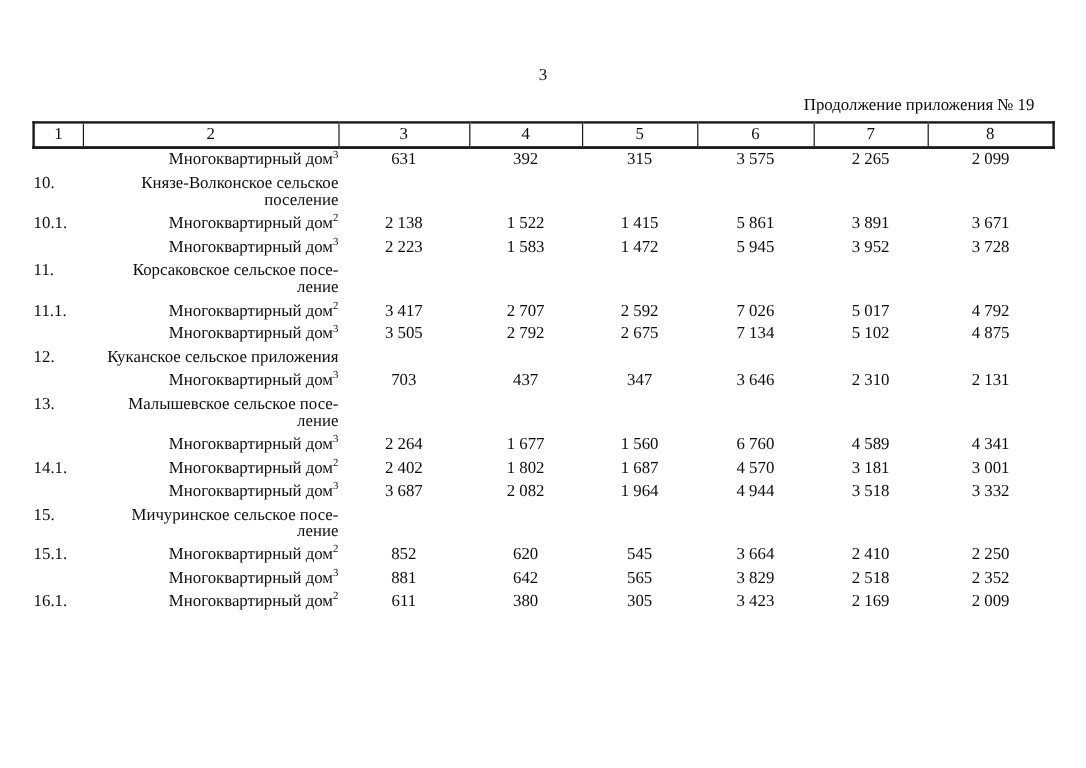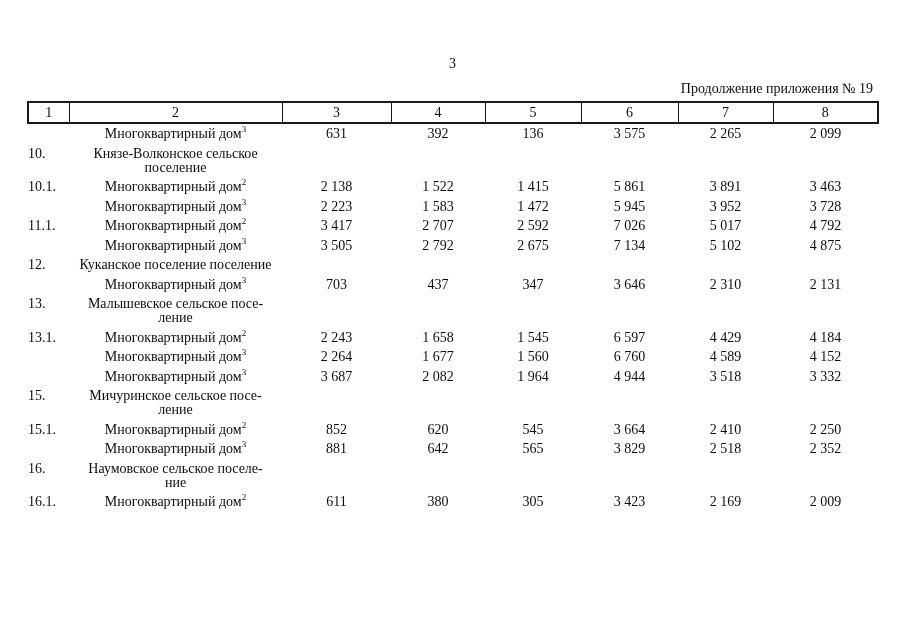--- a/index.html
+++ b/index.html
@@ -20,21 +20,21 @@
   .page-number {
     position: absolute;
     top: 56px;
     left: 0;
     right: 0;
     text-align: center;
   }
   .continuation {
     position: absolute;
     top: 81px;
-    right: 32px;
+    right: 43px;
     text-align: right;
   }
   table.doc-table {
     position: absolute;
     top: 101px;
     left: 27px;
     width: 850px;
     border-collapse: collapse;
     table-layout: fixed;
     font-size: 14px;
@@ -52,21 +52,21 @@
   table.doc-table thead td:last-child  { border-right: 2px solid #1a1a1a; }
   table.doc-table tbody td {
     border: none;
     vertical-align: top;
     padding: 3px 0 2.5px 0;
     line-height: 14px;
   }
   td.c-num {
   }
   td.c-label {
-    text-align: center;
+    text-align: right;
     white-space: pre-line;
     font-family: Liberation Serif, serif;
   }
   td.c-val {
     text-align: center;
   }
   sup {
     font-size: 9px;
     line-height: 0;
     vertical-align: super;
@@ -103,21 +103,21 @@
           <td>7</td>
           <td>8</td>
         </tr>
     </thead>
     <tbody id="body-rows">
         <tr>
           <td class="c-num"></td>
           <td class="c-label"><span>Многоквартирный дом</span><sup>3</sup></td>
           <td class="c-val">631</td>
           <td class="c-val">392</td>
-          <td class="c-val">136</td>
+          <td class="c-val">315</td>
           <td class="c-val">3 575</td>
           <td class="c-val">2 265</td>
           <td class="c-val">2 099</td>
         </tr>
         <tr>
           <td class="c-num">10.</td>
           <td class="c-label"><span>Князе-Волконское сельское
 поселение</span></td>
           <td class="c-val"></td>
           <td class="c-val"></td>
@@ -127,33 +127,44 @@
           <td class="c-val"></td>
         </tr>
         <tr>
           <td class="c-num">10.1.</td>
           <td class="c-label"><span>Многоквартирный дом</span><sup>2</sup></td>
           <td class="c-val">2 138</td>
           <td class="c-val">1 522</td>
           <td class="c-val">1 415</td>
           <td class="c-val">5 861</td>
           <td class="c-val">3 891</td>
-          <td class="c-val">3 463</td>
+          <td class="c-val">3 671</td>
         </tr>
         <tr>
           <td class="c-num"></td>
           <td class="c-label"><span>Многоквартирный дом</span><sup>3</sup></td>
           <td class="c-val">2 223</td>
           <td class="c-val">1 583</td>
           <td class="c-val">1 472</td>
           <td class="c-val">5 945</td>
           <td class="c-val">3 952</td>
           <td class="c-val">3 728</td>
         </tr>
         <tr>
+          <td class="c-num">11.</td>
+          <td class="c-label"><span>Корсаковское сельское посе-
+ление</span></td>
+          <td class="c-val"></td>
+          <td class="c-val"></td>
+          <td class="c-val"></td>
+          <td class="c-val"></td>
+          <td class="c-val"></td>
+          <td class="c-val"></td>
+        </tr>
+        <tr>
           <td class="c-num">11.1.</td>
           <td class="c-label"><span>Многоквартирный дом</span><sup>2</sup></td>
           <td class="c-val">3 417</td>
           <td class="c-val">2 707</td>
           <td class="c-val">2 592</td>
           <td class="c-val">7 026</td>
           <td class="c-val">5 017</td>
           <td class="c-val">4 792</td>
         </tr>
         <tr>
@@ -161,21 +172,21 @@
           <td class="c-label"><span>Многоквартирный дом</span><sup>3</sup></td>
           <td class="c-val">3 505</td>
           <td class="c-val">2 792</td>
           <td class="c-val">2 675</td>
           <td class="c-val">7 134</td>
           <td class="c-val">5 102</td>
           <td class="c-val">4 875</td>
         </tr>
         <tr>
           <td class="c-num">12.</td>
-          <td class="c-label"><span>Куканское поселение поселение</span></td>
+          <td class="c-label"><span>Куканское сельское приложения</span></td>
           <td class="c-val"></td>
           <td class="c-val"></td>
           <td class="c-val"></td>
           <td class="c-val"></td>
           <td class="c-val"></td>
           <td class="c-val"></td>
         </tr>
         <tr>
           <td class="c-num"></td>
           <td class="c-label"><span>Многоквартирный дом</span><sup>3</sup></td>
@@ -191,38 +202,38 @@
           <td class="c-label"><span>Малышевское сельское посе-
 ление</span></td>
           <td class="c-val"></td>
           <td class="c-val"></td>
           <td class="c-val"></td>
           <td class="c-val"></td>
           <td class="c-val"></td>
           <td class="c-val"></td>
         </tr>
         <tr>
-          <td class="c-num">13.1.</td>
-          <td class="c-label"><span>Многоквартирный дом</span><sup>2</sup></td>
-          <td class="c-val">2 243</td>
-          <td class="c-val">1 658</td>
-          <td class="c-val">1 545</td>
-          <td class="c-val">6 597</td>
-          <td class="c-val">4 429</td>
-          <td class="c-val">4 184</td>
-        </tr>
-        <tr>
           <td class="c-num"></td>
           <td class="c-label"><span>Многоквартирный дом</span><sup>3</sup></td>
           <td class="c-val">2 264</td>
           <td class="c-val">1 677</td>
           <td class="c-val">1 560</td>
           <td class="c-val">6 760</td>
           <td class="c-val">4 589</td>
-          <td class="c-val">4 152</td>
+          <td class="c-val">4 341</td>
+        </tr>
+        <tr>
+          <td class="c-num">14.1.</td>
+          <td class="c-label"><span>Многоквартирный дом</span><sup>2</sup></td>
+          <td class="c-val">2 402</td>
+          <td class="c-val">1 802</td>
+          <td class="c-val">1 687</td>
+          <td class="c-val">4 570</td>
+          <td class="c-val">3 181</td>
+          <td class="c-val">3 001</td>
         </tr>
         <tr>
           <td class="c-num"></td>
           <td class="c-label"><span>Многоквартирный дом</span><sup>3</sup></td>
           <td class="c-val">3 687</td>
           <td class="c-val">2 082</td>
           <td class="c-val">1 964</td>
           <td class="c-val">4 944</td>
           <td class="c-val">3 518</td>
           <td class="c-val">3 332</td>
@@ -252,31 +263,20 @@
           <td class="c-num"></td>
           <td class="c-label"><span>Многоквартирный дом</span><sup>3</sup></td>
           <td class="c-val">881</td>
           <td class="c-val">642</td>
           <td class="c-val">565</td>
           <td class="c-val">3 829</td>
           <td class="c-val">2 518</td>
           <td class="c-val">2 352</td>
         </tr>
         <tr>
-          <td class="c-num">16.</td>
-          <td class="c-label"><span>Наумовское сельское поселе-
-ние</span></td>
-          <td class="c-val"></td>
-          <td class="c-val"></td>
-          <td class="c-val"></td>
-          <td class="c-val"></td>
-          <td class="c-val"></td>
-          <td class="c-val"></td>
-        </tr>
-        <tr>
           <td class="c-num">16.1.</td>
           <td class="c-label"><span>Многоквартирный дом</span><sup>2</sup></td>
           <td class="c-val">611</td>
           <td class="c-val">380</td>
           <td class="c-val">305</td>
           <td class="c-val">3 423</td>
           <td class="c-val">2 169</td>
           <td class="c-val">2 009</td>
         </tr>
       </tbody>

